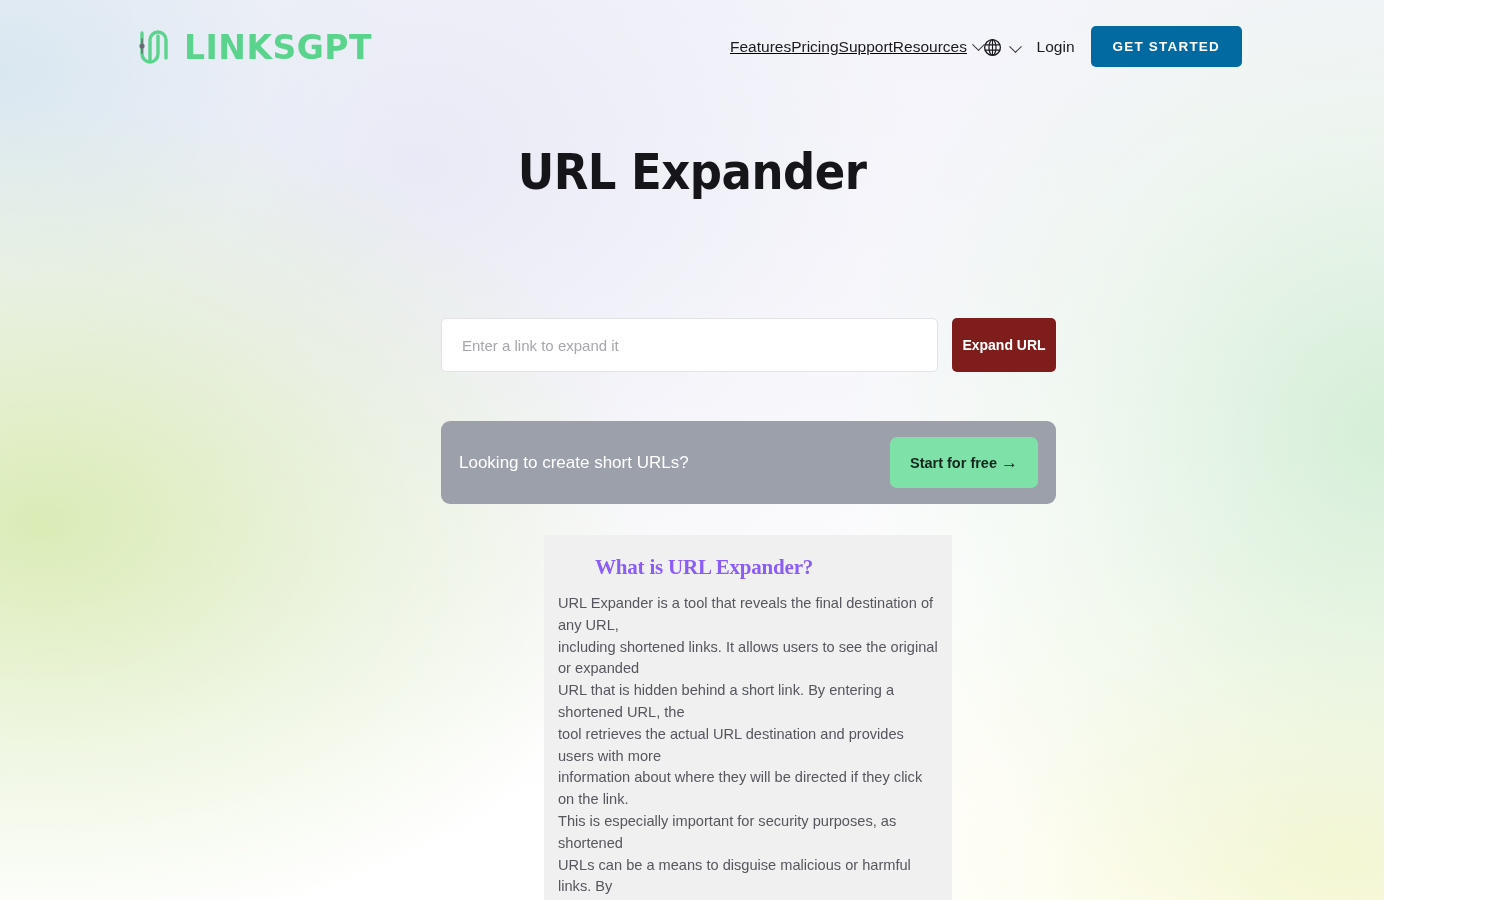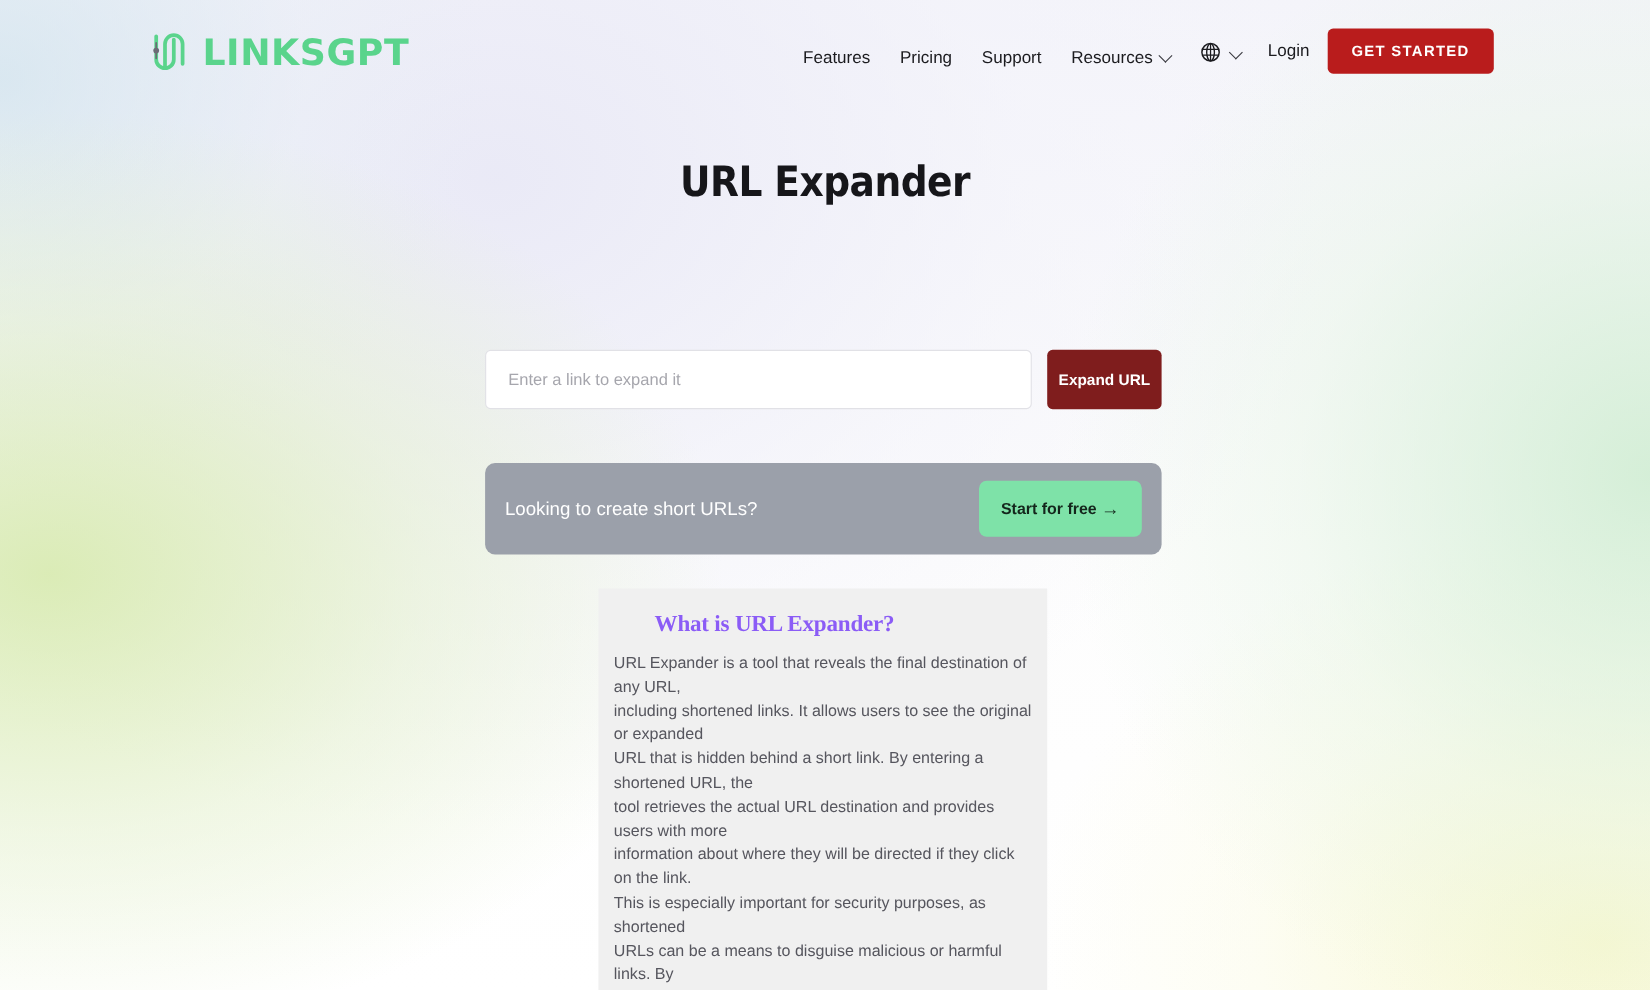--- a/index.html
+++ b/index.html
@@ -23,21 +23,21 @@
     background:
       radial-gradient(900px 620px at 3% 58%,  rgba(213,233,170,0.85) 0%, rgba(223,238,196,0.45) 38%, rgba(255,255,255,0) 68%),
       radial-gradient(620px 520px at 0% 8%,   rgba(206,226,236,0.70) 0%, rgba(228,238,244,0.30) 45%, rgba(255,255,255,0) 72%),
       radial-gradient(760px 760px at 100% 48%, rgba(203,235,206,0.80) 0%, rgba(226,243,225,0.40) 42%, rgba(255,255,255,0) 70%),
       radial-gradient(700px 520px at 97% 95%, rgba(246,246,199,0.85) 0%, rgba(250,250,224,0.40) 45%, rgba(255,255,255,0) 74%),
       radial-gradient(980px 760px at 30% 18%, rgba(233,233,246,0.95) 0%, rgba(243,243,250,0.55) 48%, rgba(255,255,255,0) 78%),
       linear-gradient(180deg, #f4f4fa 0%, #fdfdfd 55%, #ffffff 100%);
     pointer-events: none;
   }
 
-  .page { position: relative; width: 1500px; height: 900px; border-radius: 22px; }
+  .page { position: relative; width: 1384px; height: 900px; border-radius: 22px; }
 
   
   .header {
     position: absolute;
     top: 0; left: 0; right: 0;
     height: 97px;
     display: flex;
     align-items: center;
   }
 
@@ -58,22 +58,22 @@
     letter-spacing: 0.5px;
     color: #5ad48c;
     line-height: 1;
   }
 
   .nav {
     position: absolute;
     left: 730px;
     top: 38px;
     display: flex;
-    align-items: flex-end;
-    gap: 27px;
+    align-items: flex-start;
+    text-decoration: underline;
   }
   .nav-item {
     font-size: 15.5px;
     color: #1b1b1f;
     cursor: pointer;
     display: flex;
     align-items: center;
     gap: 7px;
     white-space: nowrap;
   }
@@ -93,40 +93,40 @@
     display: flex;
     align-items: center;
     gap: 16px;
   }
   .login-link {
     font-size: 15.5px;
     color: #1b1b1f;
     cursor: pointer;
   }
   .get-started {
-    background: #b91c1c;
+    background: #0369a1;
     color: #ffffff;
     font-size: 13.5px;
     font-weight: 700;
     letter-spacing: 1.2px;
     padding: 13px 22px;
     border: none;
     border-radius: 5px;
     cursor: pointer;
     font-family: "Liberation Sans", sans-serif;
   }
 
   
   .hero-title {
     position: absolute;
     top: 143px;
     left: 0; right: 0;
     text-align: center;
     font-family: "DejaVu Sans Condensed", "Liberation Sans Narrow", "Liberation Sans", sans-serif;
-    font-size: 38px;
+    font-size: 50px;
     font-weight: 700;
     color: #16161a;
     letter-spacing: -0.5px;
   }
 
   .hero-sub {
     position: absolute;
     top: 238px;
     left: 0; right: 0;
     text-align: center;

